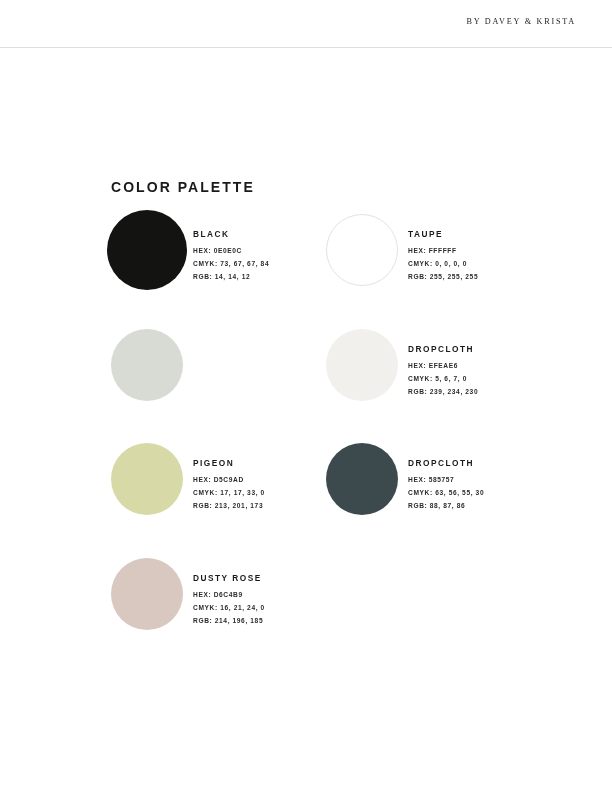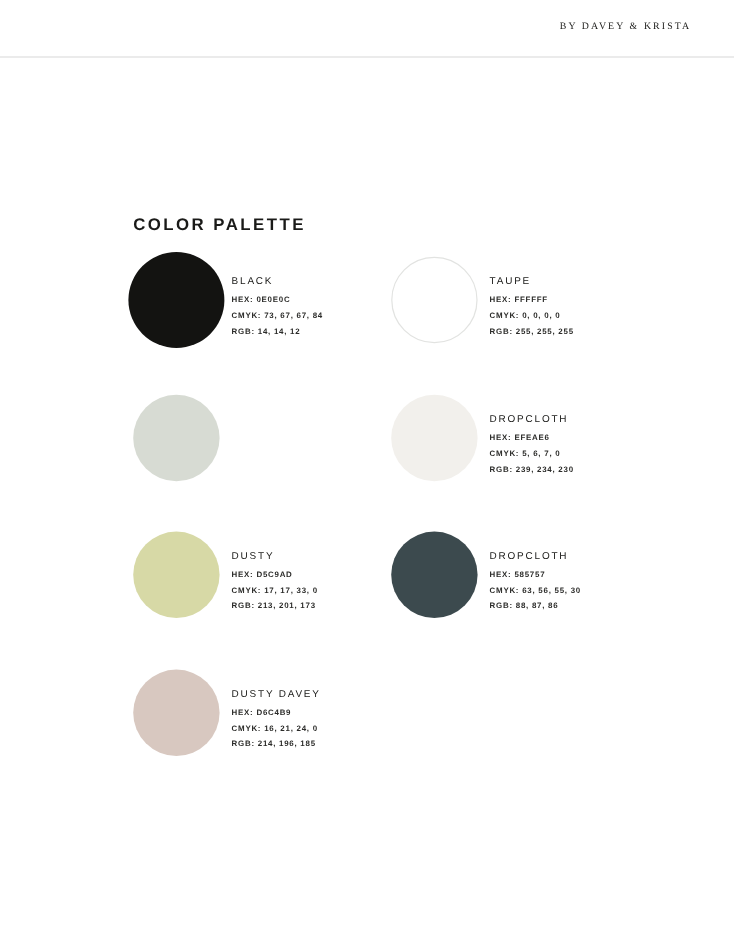--- a/index.html
+++ b/index.html
@@ -99,21 +99,21 @@
   .swatch.outlined {
     border: 1px solid #e2e3e1;
   }
 
   .swatch-info {
     padding-top: 17px;
     padding-left: 0px;
   }
   .swatch-name {
     font-size: 8.3px;
-    font-weight: normal;
+    font-weight: bold;
     letter-spacing: 1.5px;
     color: #1a1a18;
     white-space: nowrap;
     margin-bottom: 9px;
   }
   .swatch-line {
     font-size: 6.6px;
     font-weight: bold;
     letter-spacing: 0.62px;
     color: #2b2b29;
@@ -174,21 +174,21 @@
           <div class="swatch-line">RGB: 239, 234, 230</div>
         </div>
       </div>
     </div>
     <div class="palette-row">
       <div class="palette-cell">
         <div class="swatch-wrap">
           <div class="swatch" style="background: rgb(215, 217, 166);"></div>
         </div>
         <div class="swatch-info">
-          <div class="swatch-name">DUSTY</div>
+          <div class="swatch-name">PIGEON</div>
           <div class="swatch-line">HEX: D5C9AD</div>
           <div class="swatch-line">CMYK: 17, 17, 33, 0</div>
           <div class="swatch-line">RGB: 213, 201, 173</div>
         </div>
       </div>
       <div class="palette-cell">
         <div class="swatch-wrap">
           <div class="swatch" style="background: rgb(60, 74, 78);"></div>
         </div>
         <div class="swatch-info">
@@ -198,20 +198,20 @@
           <div class="swatch-line">RGB: 88, 87, 86</div>
         </div>
       </div>
     </div>
     <div class="palette-row">
       <div class="palette-cell">
         <div class="swatch-wrap">
           <div class="swatch" style="background: rgb(216, 200, 192);"></div>
         </div>
         <div class="swatch-info">
-          <div class="swatch-name">DUSTY DAVEY</div>
+          <div class="swatch-name">DUSTY ROSE</div>
           <div class="swatch-line">HEX: D6C4B9</div>
           <div class="swatch-line">CMYK: 16, 21, 24, 0</div>
           <div class="swatch-line">RGB: 214, 196, 185</div>
         </div>
       </div>
     </div>
   </div>
 
 </body></html>

